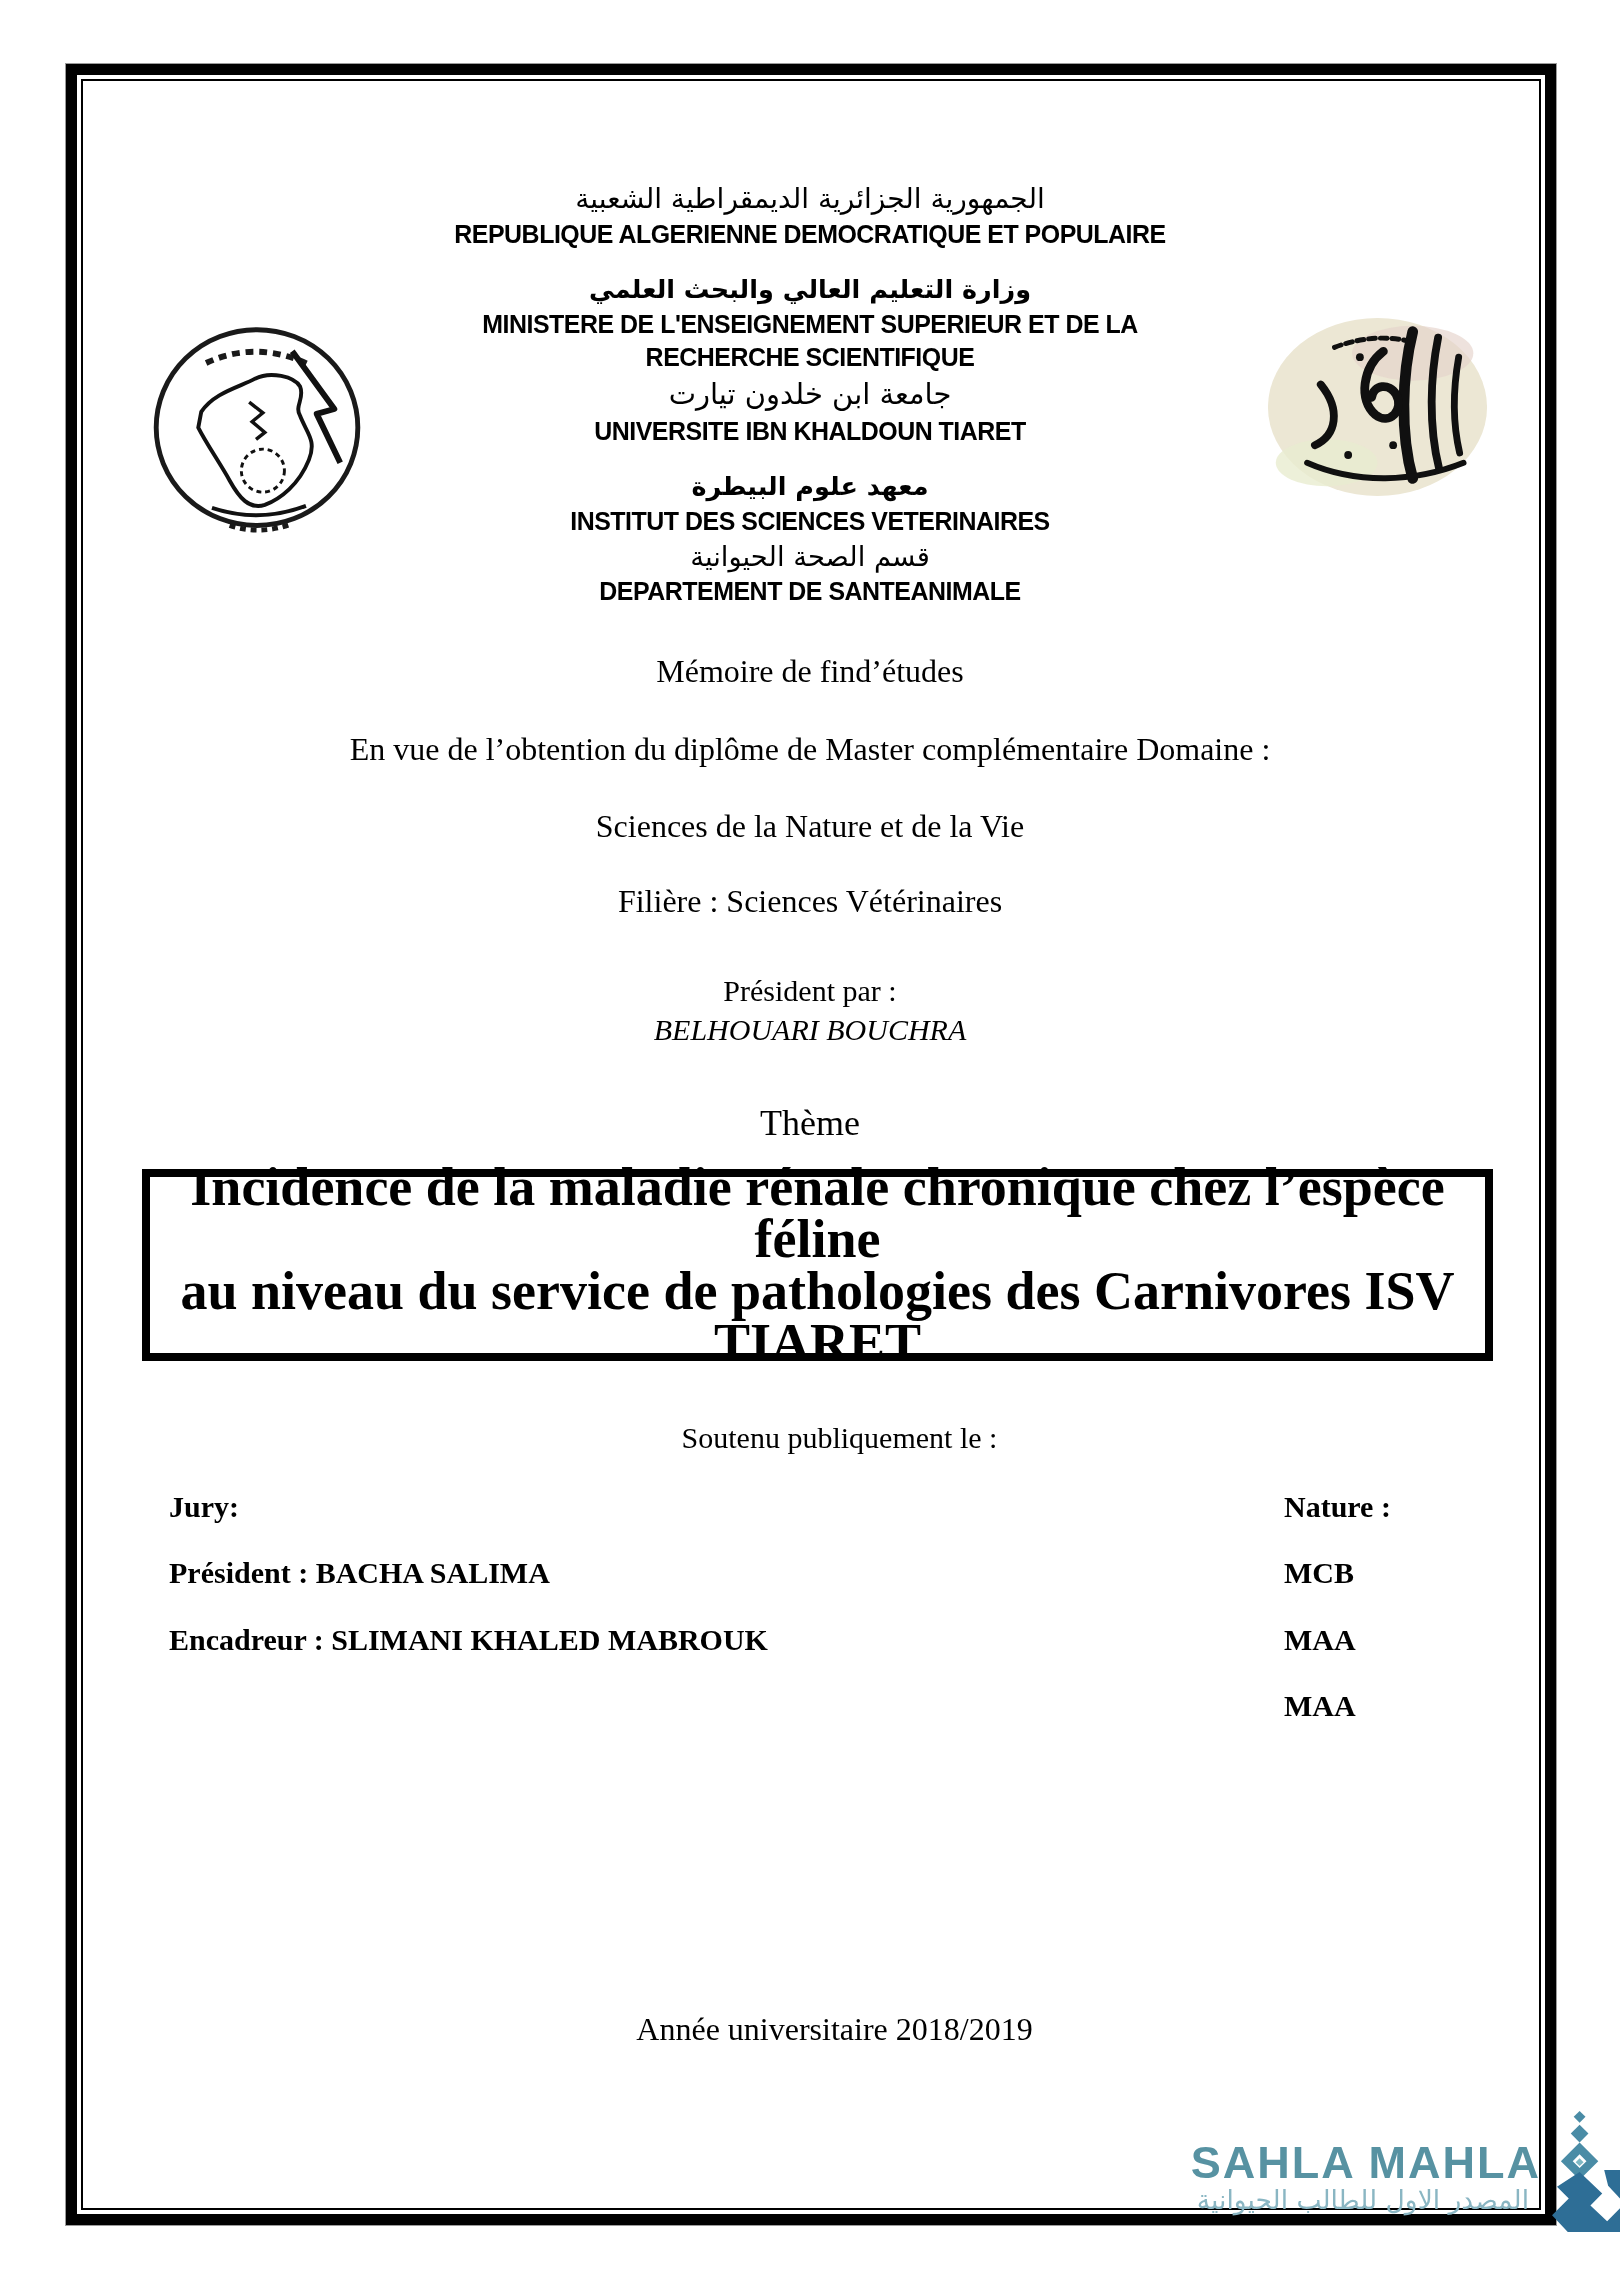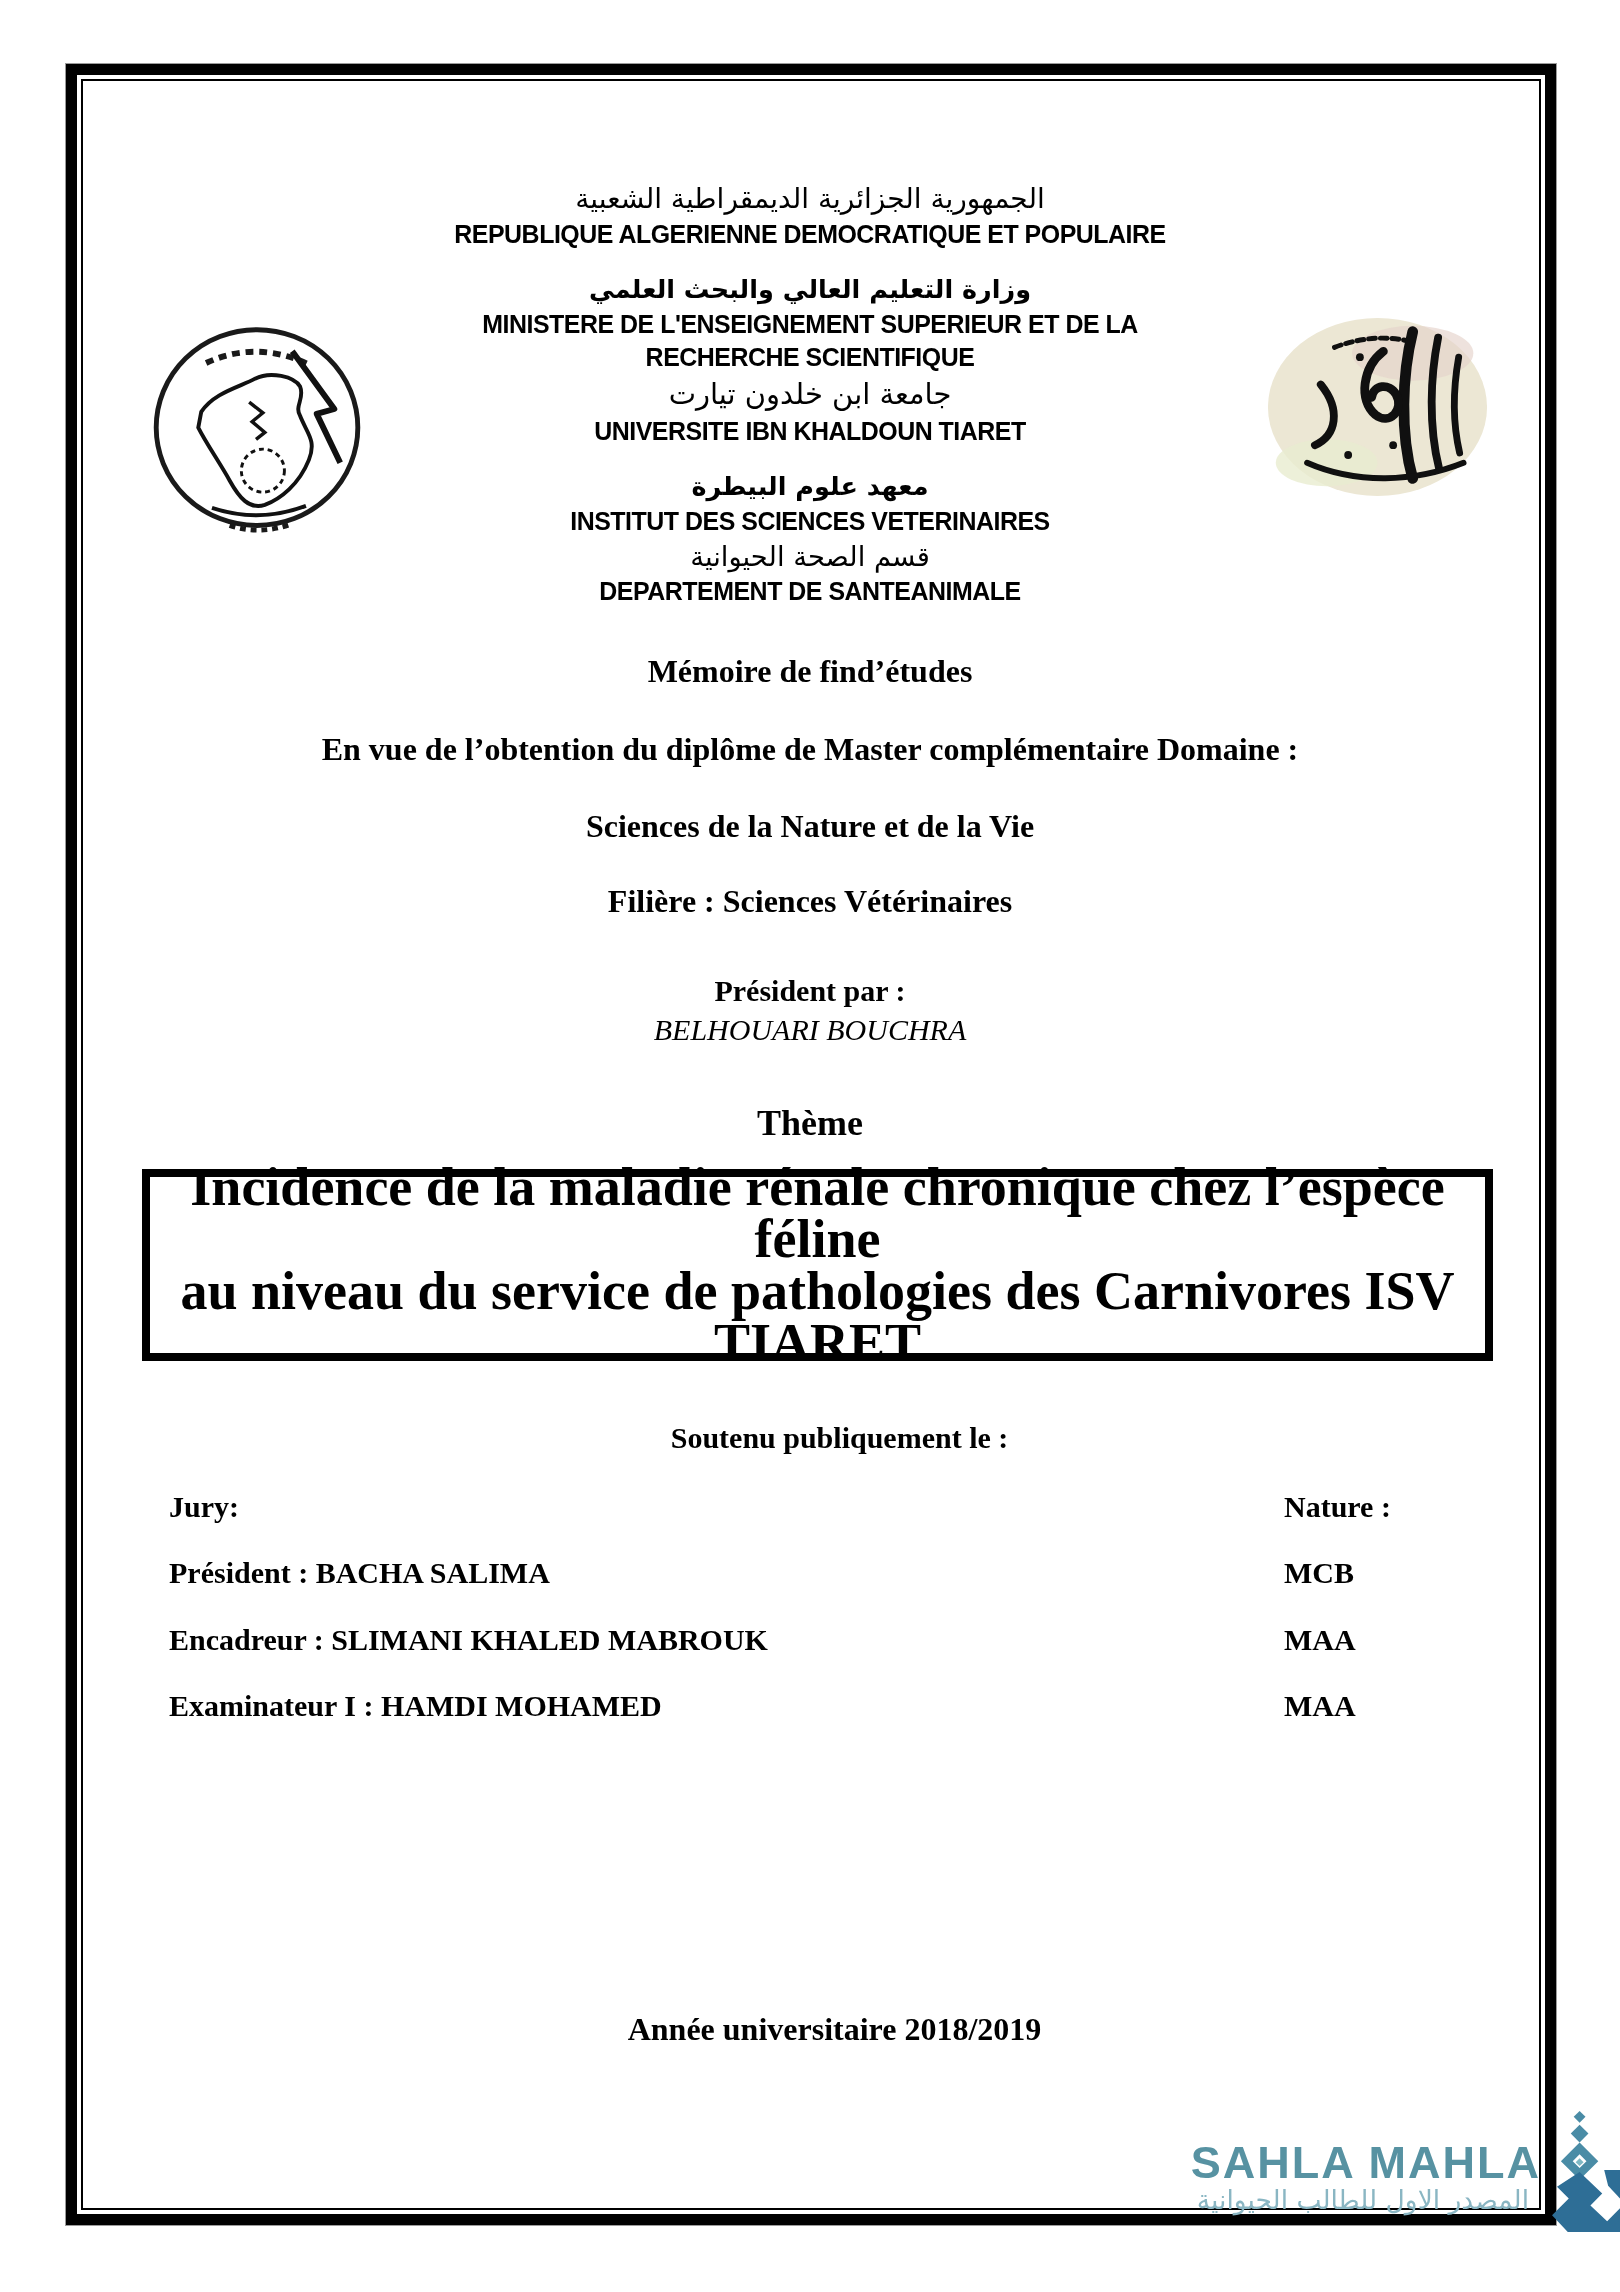--- a/index.html
+++ b/index.html
@@ -14,21 +14,21 @@
   
   .header{position:absolute;left:88px;right:88px;top:179px;text-align:center;}
   .ar{font-family:"DejaVu Sans", sans-serif;direction:rtl;}
   .ar.s30{font-size:28px;line-height:39px;}
   .ar.s27{font-size:25.5px;line-height:37px;font-weight:bold;margin-top:20px;}
   .ar.s28{font-size:27.4px;line-height:37px;}
   .ar.big{font-size:29px;line-height:41px;}
   .fr{font-family:"Liberation Sans", sans-serif;font-weight:bold;font-size:26.5px;line-height:33px;
       letter-spacing:-0.5px;transform:scaleX(0.94);transform-origin:center;}
   
-  .cline{position:absolute;left:88px;right:88px;text-align:center;font-weight:bold;}
+  .cline{position:absolute;left:88px;right:88px;text-align:center;font-weight:normal;}
   .f33{font-size:32px;}
   .f31{font-size:30px;}
   .f37{font-size:36px;}
   .regular{font-weight:normal;}
   
   .theme-box{
     position:absolute;left:142px;top:1169px;width:1335px;height:176px;border:8.8px solid #000;
     display:flex;flex-direction:column;justify-content:center;align-items:center;
     font-weight:bold;font-size:54px;line-height:52px;text-align:center;
   }
@@ -123,21 +123,20 @@
     </div>
     <div class="jrow" style="top:1556px;">
       <span>Président :  BACHA SALIMA</span>
       <span class="grade">MCB</span>
     </div>
     <div class="jrow" style="top:1623px;">
       <span>Encadreur : SLIMANI KHALED MABROUK</span>
       <span class="grade">MAA</span>
     </div>
     <div class="jrow" style="top:1689px;">
-      <span>Examinateur I : HAMDI MOHAMED</span>
       <span class="grade">MAA</span>
     </div>
 
     <div class="cline f33" style="top:2011px;padding-left:49px;">Année universitaire 2018/2019</div>
 
     <div class="wm-brand">SAHLA MAHLA</div>
     <div class="wm-tagline">المصدر الاول للطالب الحيوانية</div>
     <svg class="wm-logo" width="71" height="123" viewBox="0 0 72 125">
       <g fill="#4a8ca6">
         <path d="M30,2 l6,6 l-6,6 l-6,-6 Z"></path>

